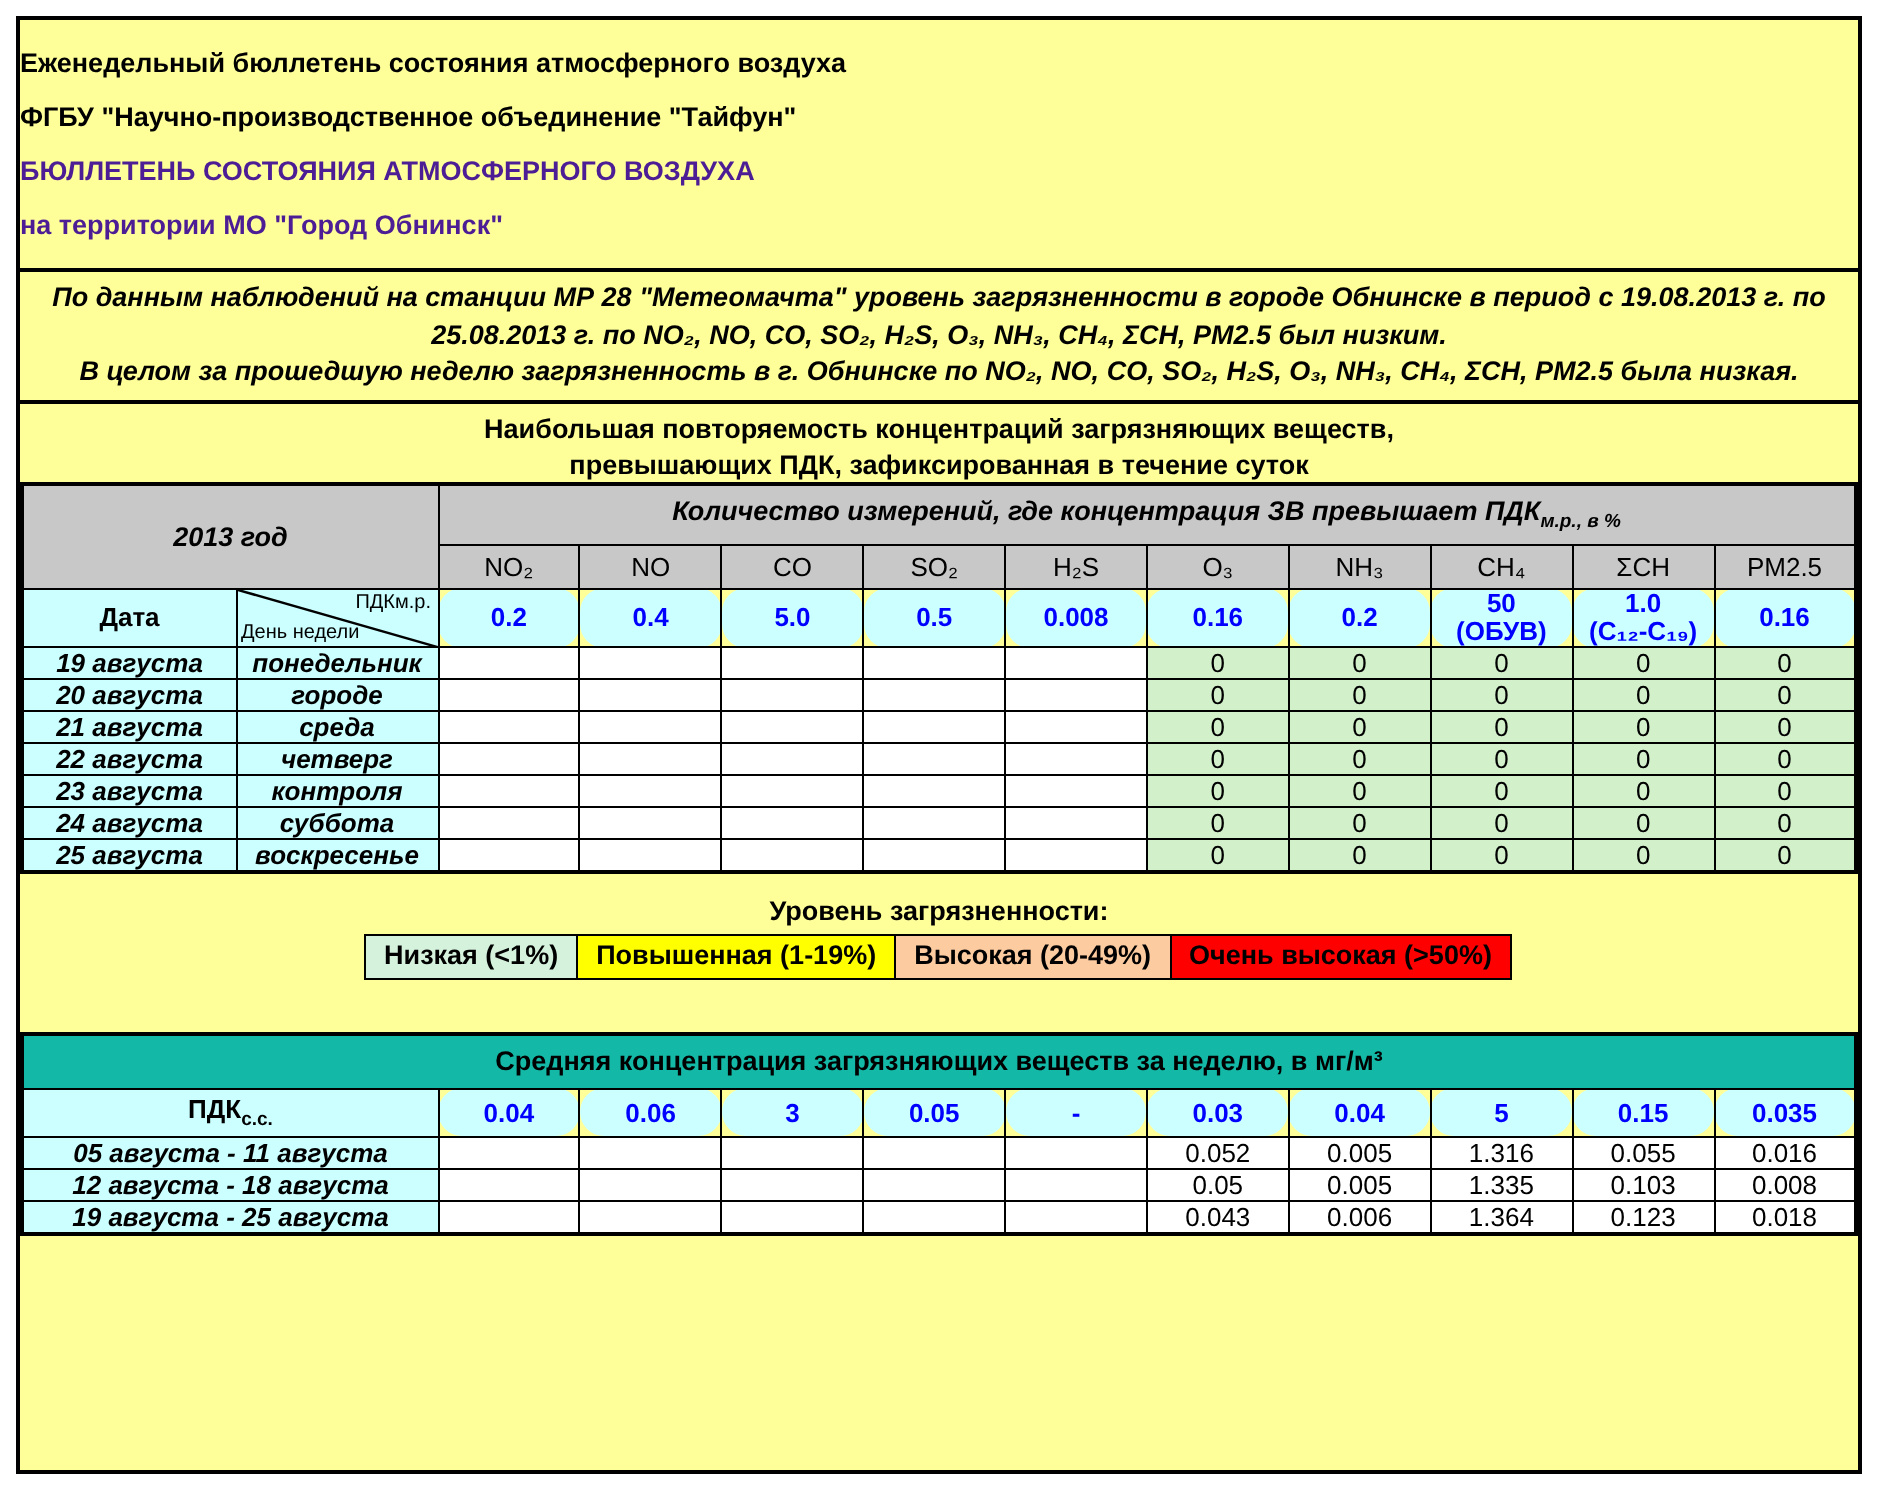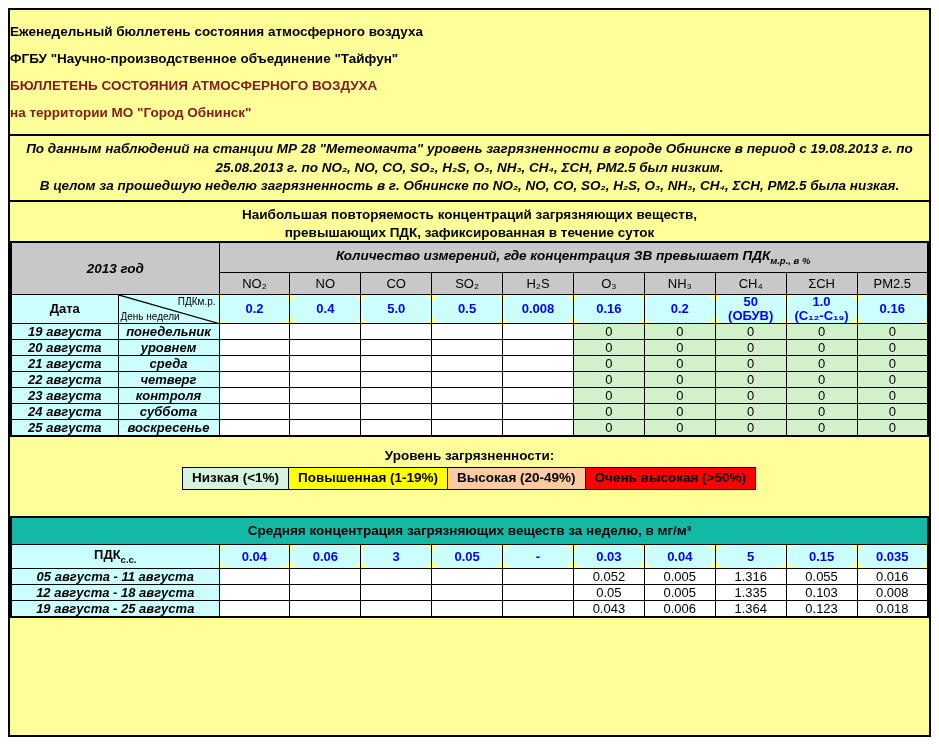--- a/index.html
+++ b/index.html
@@ -11,21 +11,21 @@
   .page{
     position:absolute;left:8px;top:8px;width:923px;height:729px;
     box-sizing:border-box;border:2px solid #000;background:#FFFF99;
     overflow:hidden;
   }
   
   .header-block{
     height:120px;display:flex;flex-direction:column;justify-content:space-evenly;
     text-align:left;font-weight:bold;font-size:13.5px;padding:2px 0;
   }
-  .blue{color:#7f1d1d;}
+  .blue{color:#4c1d95;}
   
   .summary-block{
     box-sizing:border-box;border-top:2px solid #000;height:66px;
     padding:4px 6px 0 6px;text-align:center;
     font-weight:bold;font-style:italic;font-size:13.5px;line-height:1.38;
   }
   
   .subtitle-block{
     box-sizing:border-box;border-top:2px solid #000;height:41px;
     padding-top:4px;text-align:center;font-weight:bold;font-size:13.5px;line-height:1.3;
@@ -154,21 +154,21 @@
       <td class="white"></td>
       <td class="white"></td>
       <td class="green">0</td>
       <td class="green">0</td>
       <td class="green">0</td>
       <td class="green">0</td>
       <td class="green">0</td>
     </tr>
     <tr class="h-data">
       <td class="cyan ital">20 августа</td>
-      <td class="cyan ital">уровнем</td>
+      <td class="cyan ital">городе</td>
       <td class="white"></td>
       <td class="white"></td>
       <td class="white"></td>
       <td class="white"></td>
       <td class="white"></td>
       <td class="green">0</td>
       <td class="green">0</td>
       <td class="green">0</td>
       <td class="green">0</td>
       <td class="green">0</td>

